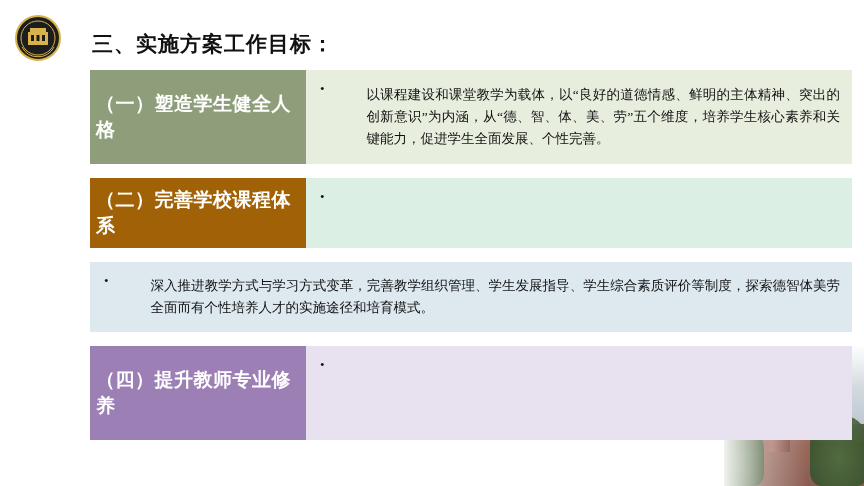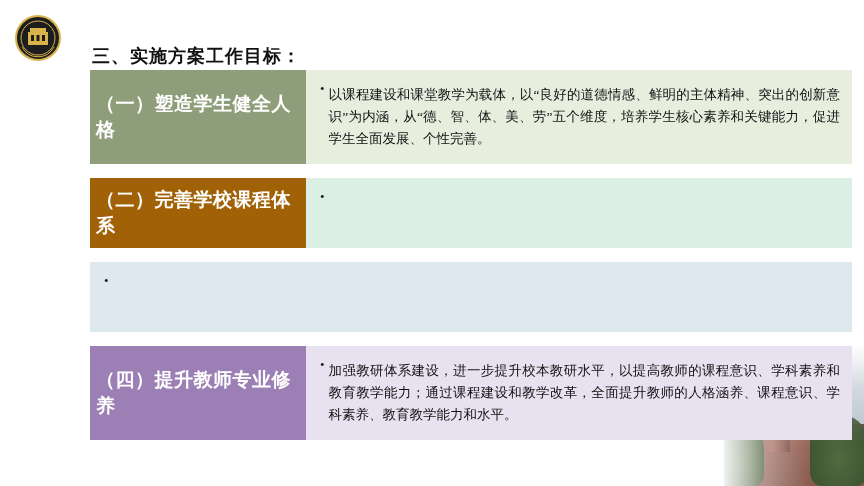--- a/index.html
+++ b/index.html
@@ -96,22 +96,22 @@
     top: 14px;
     width: 48px;
     height: 48px;
     z-index: 5;
   }
 
   
   .page-title {
     position: absolute;
     left: 92px;
-    top: 44px;
-    font-size: 18px;
+    top: 30px;
+    font-size: 21px;
     font-weight: bold;
     color: #111111;
     letter-spacing: 1px;
     z-index: 4;
     font-family: "Liberation Serif", serif;
   }
 
   
   .rows {
     position: absolute;
@@ -155,20 +155,21 @@
   .body .bullet {
     flex: 0 0 auto;
     margin-right: 4px;
     align-self: flex-start;
     line-height: 1.62;
     font-size: 13px;
   }
   .body .text {
     flex: 1;
     text-align: justify;
+    margin-left: 38px;
   }
 
   
   .row-1 .label { background: #8f9e7a; }
   .row-1 .body  { background: #e8eede; min-height: 94px; }
   
   .row-2 .label { background: #a16207; }
   .row-2 .body  { background: #dcefe4; min-height: 70px; }
   
   .row-3 .label { background: #5b7e99; }
@@ -222,24 +223,24 @@
   <div class="row row-2">
     <div class="label">（二）完善学校课程体系</div>
     <div class="body">
       <span class="bullet">•</span>
     </div>
   </div>
 
   <div class="row row-3">
     <div class="body">
       <span class="bullet">•</span>
+      <span class="text">深入推进教学方式与学习方式变革，完善教学组织管理、学生发展指导、学生综合素质评价等制度，探索德智体美劳全面而有个性培养人才的实施途径和培育模式。</span>
     </div>
   </div>
 
   <div class="row row-4">
     <div class="label">（四）提升教师专业修养</div>
     <div class="body">
       <span class="bullet">•</span>
-      <span class="text">加强教研体系建设，进一步提升校本教研水平，以提高教师的课程意识、学科素养和教育教学能力；通过课程建设和教学改革，全面提升教师的人格涵养、课程意识、学科素养、教育教学能力和水平。</span>
     </div>
   </div>
 
 </div>
 
 </body></html>

